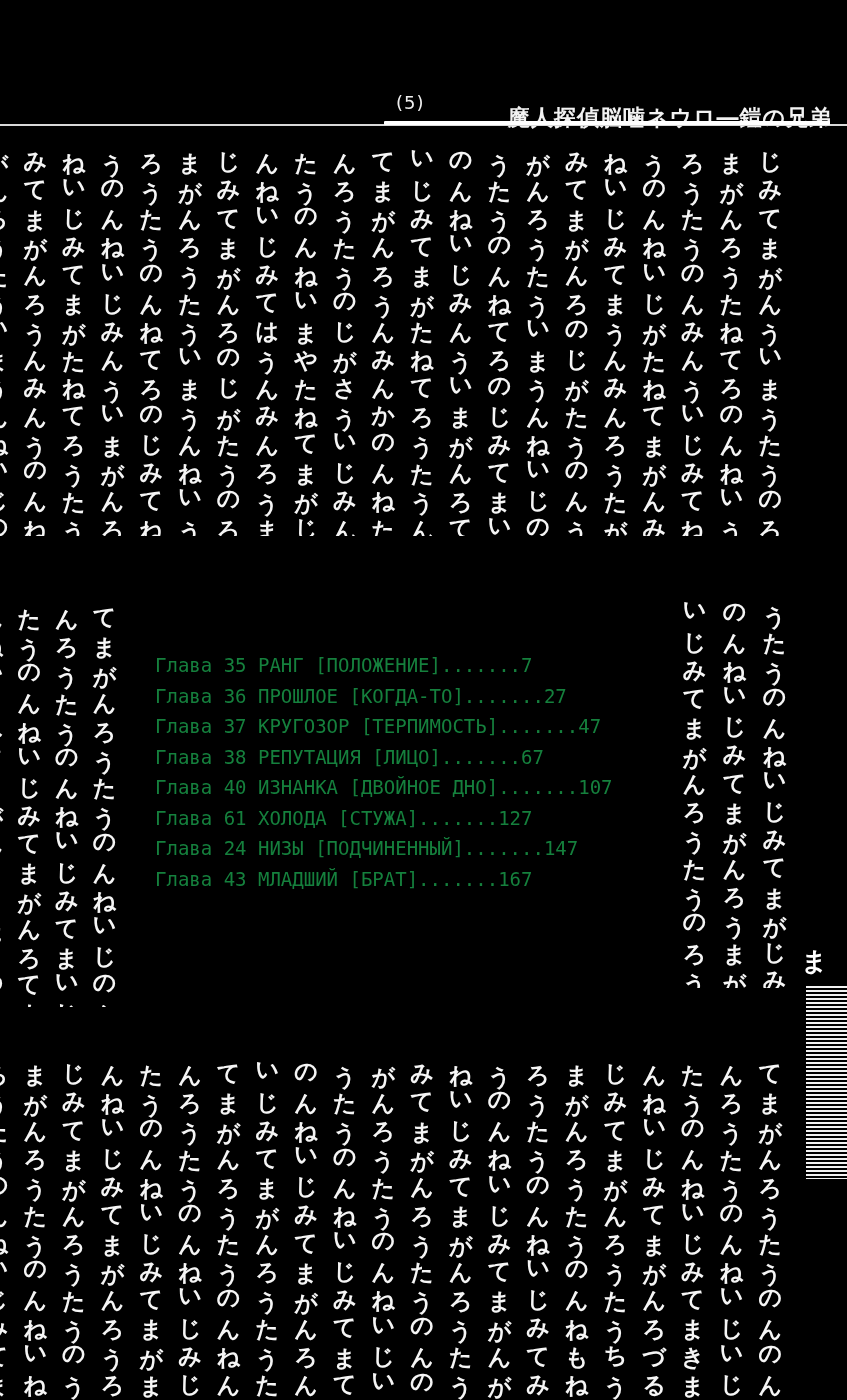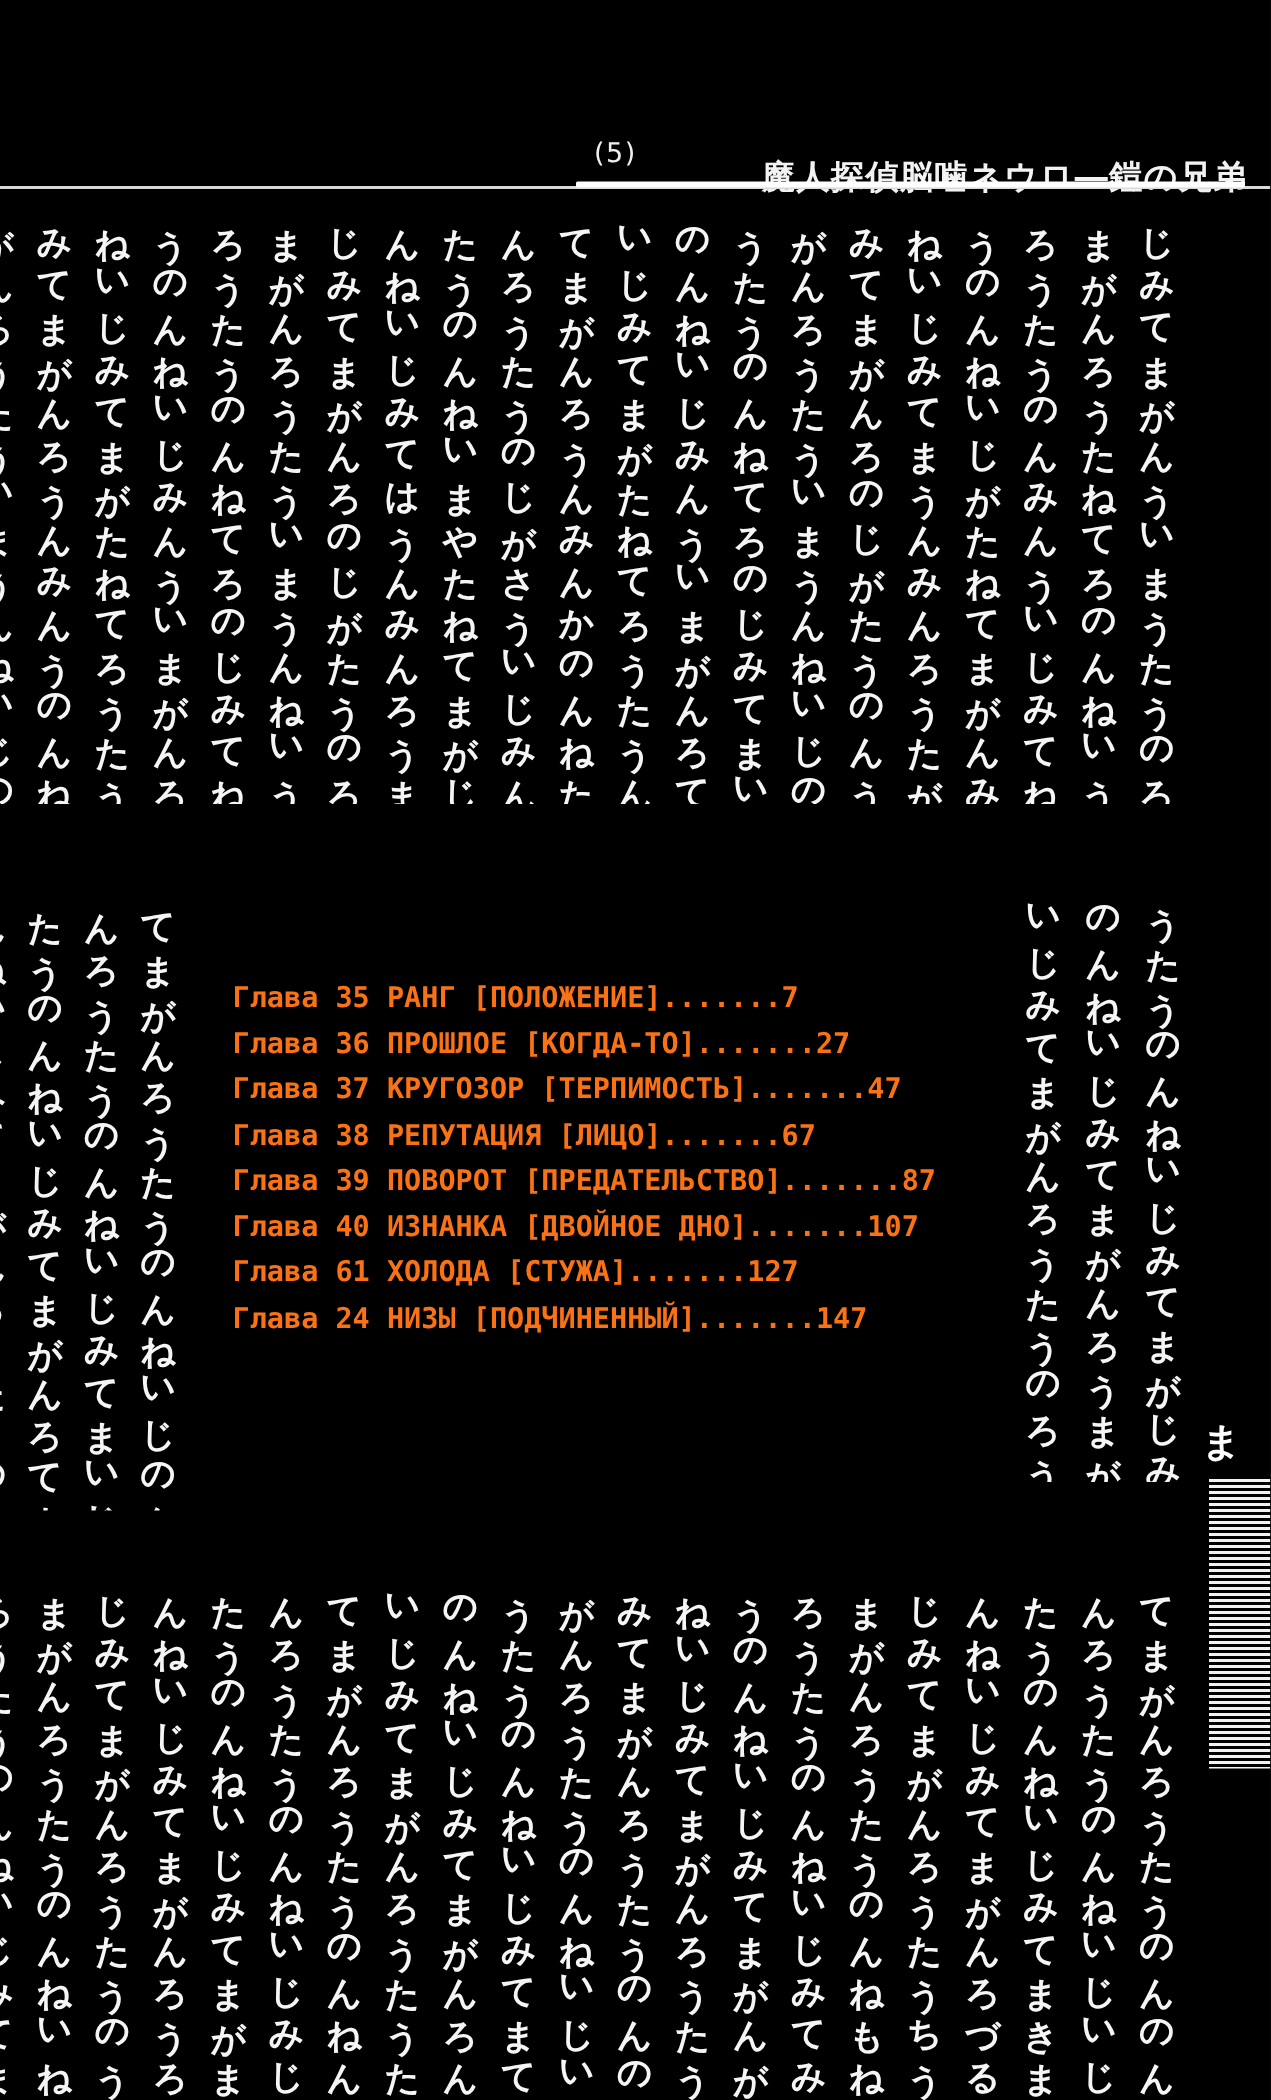--- a/index.html
+++ b/index.html
@@ -46,22 +46,22 @@
   .kana-top{left:-16px;top:136px;width:800px;height:400px;}
   .kana-mid-left{left:-21px;top:592px;width:139px;height:415px;}
   .kana-mid-right{left:682px;top:588px;width:106px;height:400px;}
   .kana-bottom{left:-16px;top:1048px;width:800px;height:400px;}
   
   .toc{
     position:absolute;left:155px;top:650px;
   }
   .toc-line{
     font-family:"DejaVu Sans Mono","Liberation Mono",monospace;
-    font-weight:bold;font-size:19px;line-height:30.5px;
-    color:#f97316;white-space:pre;
+    font-weight:normal;font-size:19px;line-height:30.5px;
+    color:#15803d;white-space:pre;
   }
   
   .ma-mark{
     position:absolute;left:801px;top:944px;
     font-size:26px;font-weight:bold;color:#fff;
   }
   .stripes{
     position:absolute;left:806px;top:986px;width:41px;height:193px;
     background:repeating-linear-gradient(to bottom,#f2f2f2 0px,#f2f2f2 2px,#000 2px,#000 4px);
   }
@@ -111,24 +111,24 @@
       <div class="kana-col">うたうのんねいじみてまがじみてま</div>
       <div class="kana-col">のんねいじみてまがんろうまがんろ</div>
       <div class="kana-col">いじみてまがんろうたうのろうたう</div>
     </div>
 
   <div class="toc">
     <div class="toc-line"><span>Глава 35 РАНГ [ПОЛОЖЕНИЕ].......7</span></div>
     <div class="toc-line"><span>Глава 36 ПРОШЛОЕ [КОГДА-ТО].......27</span></div>
     <div class="toc-line"><span>Глава 37 КРУГОЗОР [ТЕРПИМОСТЬ].......47</span></div>
     <div class="toc-line"><span>Глава 38 РЕПУТАЦИЯ [ЛИЦО].......67</span></div>
-    <div class="toc-line"><span>Глава 39 ПОВОРОТ [ПРЕДАТЕЛЬСТВО].......87</span></div>
     <div class="toc-line"><span>Глава 40 ИЗНАНКА [ДВОЙНОЕ ДНО].......107</span></div>
     <div class="toc-line"><span>Глава 61 ХОЛОДА [СТУЖА].......127</span></div>
     <div class="toc-line"><span>Глава 24 НИЗЫ [ПОДЧИНЕННЫЙ].......147</span></div>
+    <div class="toc-line"><span>Глава 43 МЛАДШИЙ [БРАТ].......167</span></div>
   </div>
 
   <div class="ma-mark">ま</div>
   <div class="stripes"></div>
 
   <div class="kana-block kana-bottom">
       <div class="kana-col">てまがんろうたうのんのんねたうん</div>
       <div class="kana-col">んろうたうのんねいじいじみんねい</div>
       <div class="kana-col">たうのんねいじみてまきまがじみて</div>
       <div class="kana-col">んねいじみてまがんろづるうまがん</div>

